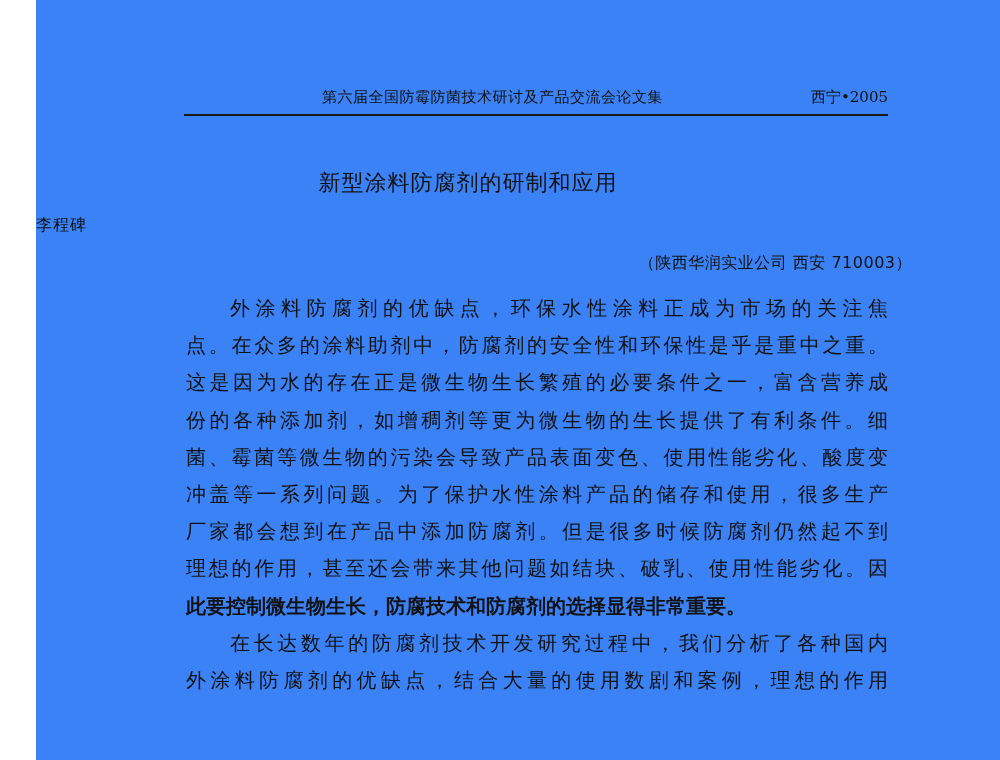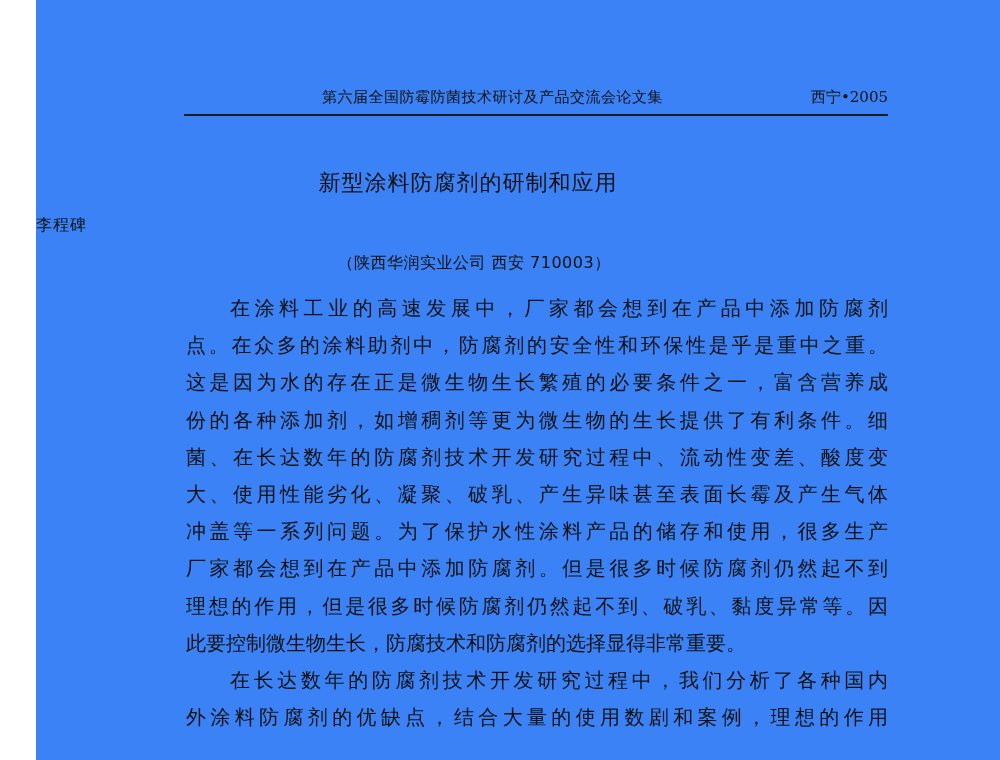--- a/index.html
+++ b/index.html
@@ -76,21 +76,21 @@
       text-align: left;
       font-size: 16px;
       letter-spacing: 1px;
       font-family: "DejaVu Sans", sans-serif;
     }
     .affiliation {
       position: absolute;
       left: 0;
       width: 876px;
       top: 253px;
-      text-align: center;
+      text-align: right;
       font-size: 16px;
       letter-spacing: 0.5px;
       font-family: "DejaVu Sans", sans-serif;
     }
     .body-text {
       position: absolute;
       left: 150px;
       top: 290px;
       width: 702px;
     }
@@ -101,48 +101,48 @@
       white-space: nowrap;
       text-align: justify;
       text-align-last: justify;
       font-family: "DejaVu Sans", sans-serif;
     }
     .line.indent {
       padding-left: 44px;
     }
     .line.last {
       text-align-last: left;
+      font-weight: bold;
     }
   </style>
 </head>
 <body>
 
 <div class="page">
 
   <div class="running-header">
     <span class="conf">第六届全国防霉防菌技术研讨及产品交流会论文集</span>
     <span class="place">西宁•2005</span>
   </div>
   <div class="header-rule"></div>
 
   <h1 class="title">新型涂料防腐剂的研制和应用</h1>
   <div class="author">李程碑</div>
   <div class="affiliation">（陕西华润实业公司 西安  710003）</div>
 
   <div class="body-text">
     <div>
-      <div class="line indent">在涂料工业的高速发展中，厂家都会想到在产品中添加防腐剂</div>
+      <div class="line indent">外涂料防腐剂的优缺点，环保水性涂料正成为市场的关注焦</div>
       <div class="line">点。在众多的涂料助剂中，防腐剂的安全性和环保性是乎是重中之重。</div>
       <div class="line">这是因为水的存在正是微生物生长繁殖的必要条件之一，富含营养成</div>
       <div class="line">份的各种添加剂，如增稠剂等更为微生物的生长提供了有利条件。细</div>
-      <div class="line">菌、在长达数年的防腐剂技术开发研究过程中、流动性变差、酸度变</div>
-      <div class="line">大、使用性能劣化、凝聚、破乳、产生异味甚至表面长霉及产生气体</div>
+      <div class="line">菌、霉菌等微生物的污染会导致产品表面变色、使用性能劣化、酸度变</div>
       <div class="line">冲盖等一系列问题。为了保护水性涂料产品的储存和使用，很多生产</div>
       <div class="line">厂家都会想到在产品中添加防腐剂。但是很多时候防腐剂仍然起不到</div>
-      <div class="line">理想的作用，但是很多时候防腐剂仍然起不到、破乳、黏度异常等。因</div>
+      <div class="line">理想的作用，甚至还会带来其他问题如结块、破乳、使用性能劣化。因</div>
       <div class="line last">此要控制微生物生长，防腐技术和防腐剂的选择显得非常重要。</div>
     </div>
     <div>
       <div class="line indent">在长达数年的防腐剂技术开发研究过程中，我们分析了各种国内</div>
       <div class="line">外涂料防腐剂的优缺点，结合大量的使用数剧和案例，理想的作用</div>
     </div>
   </div>
 
 </div>
 

